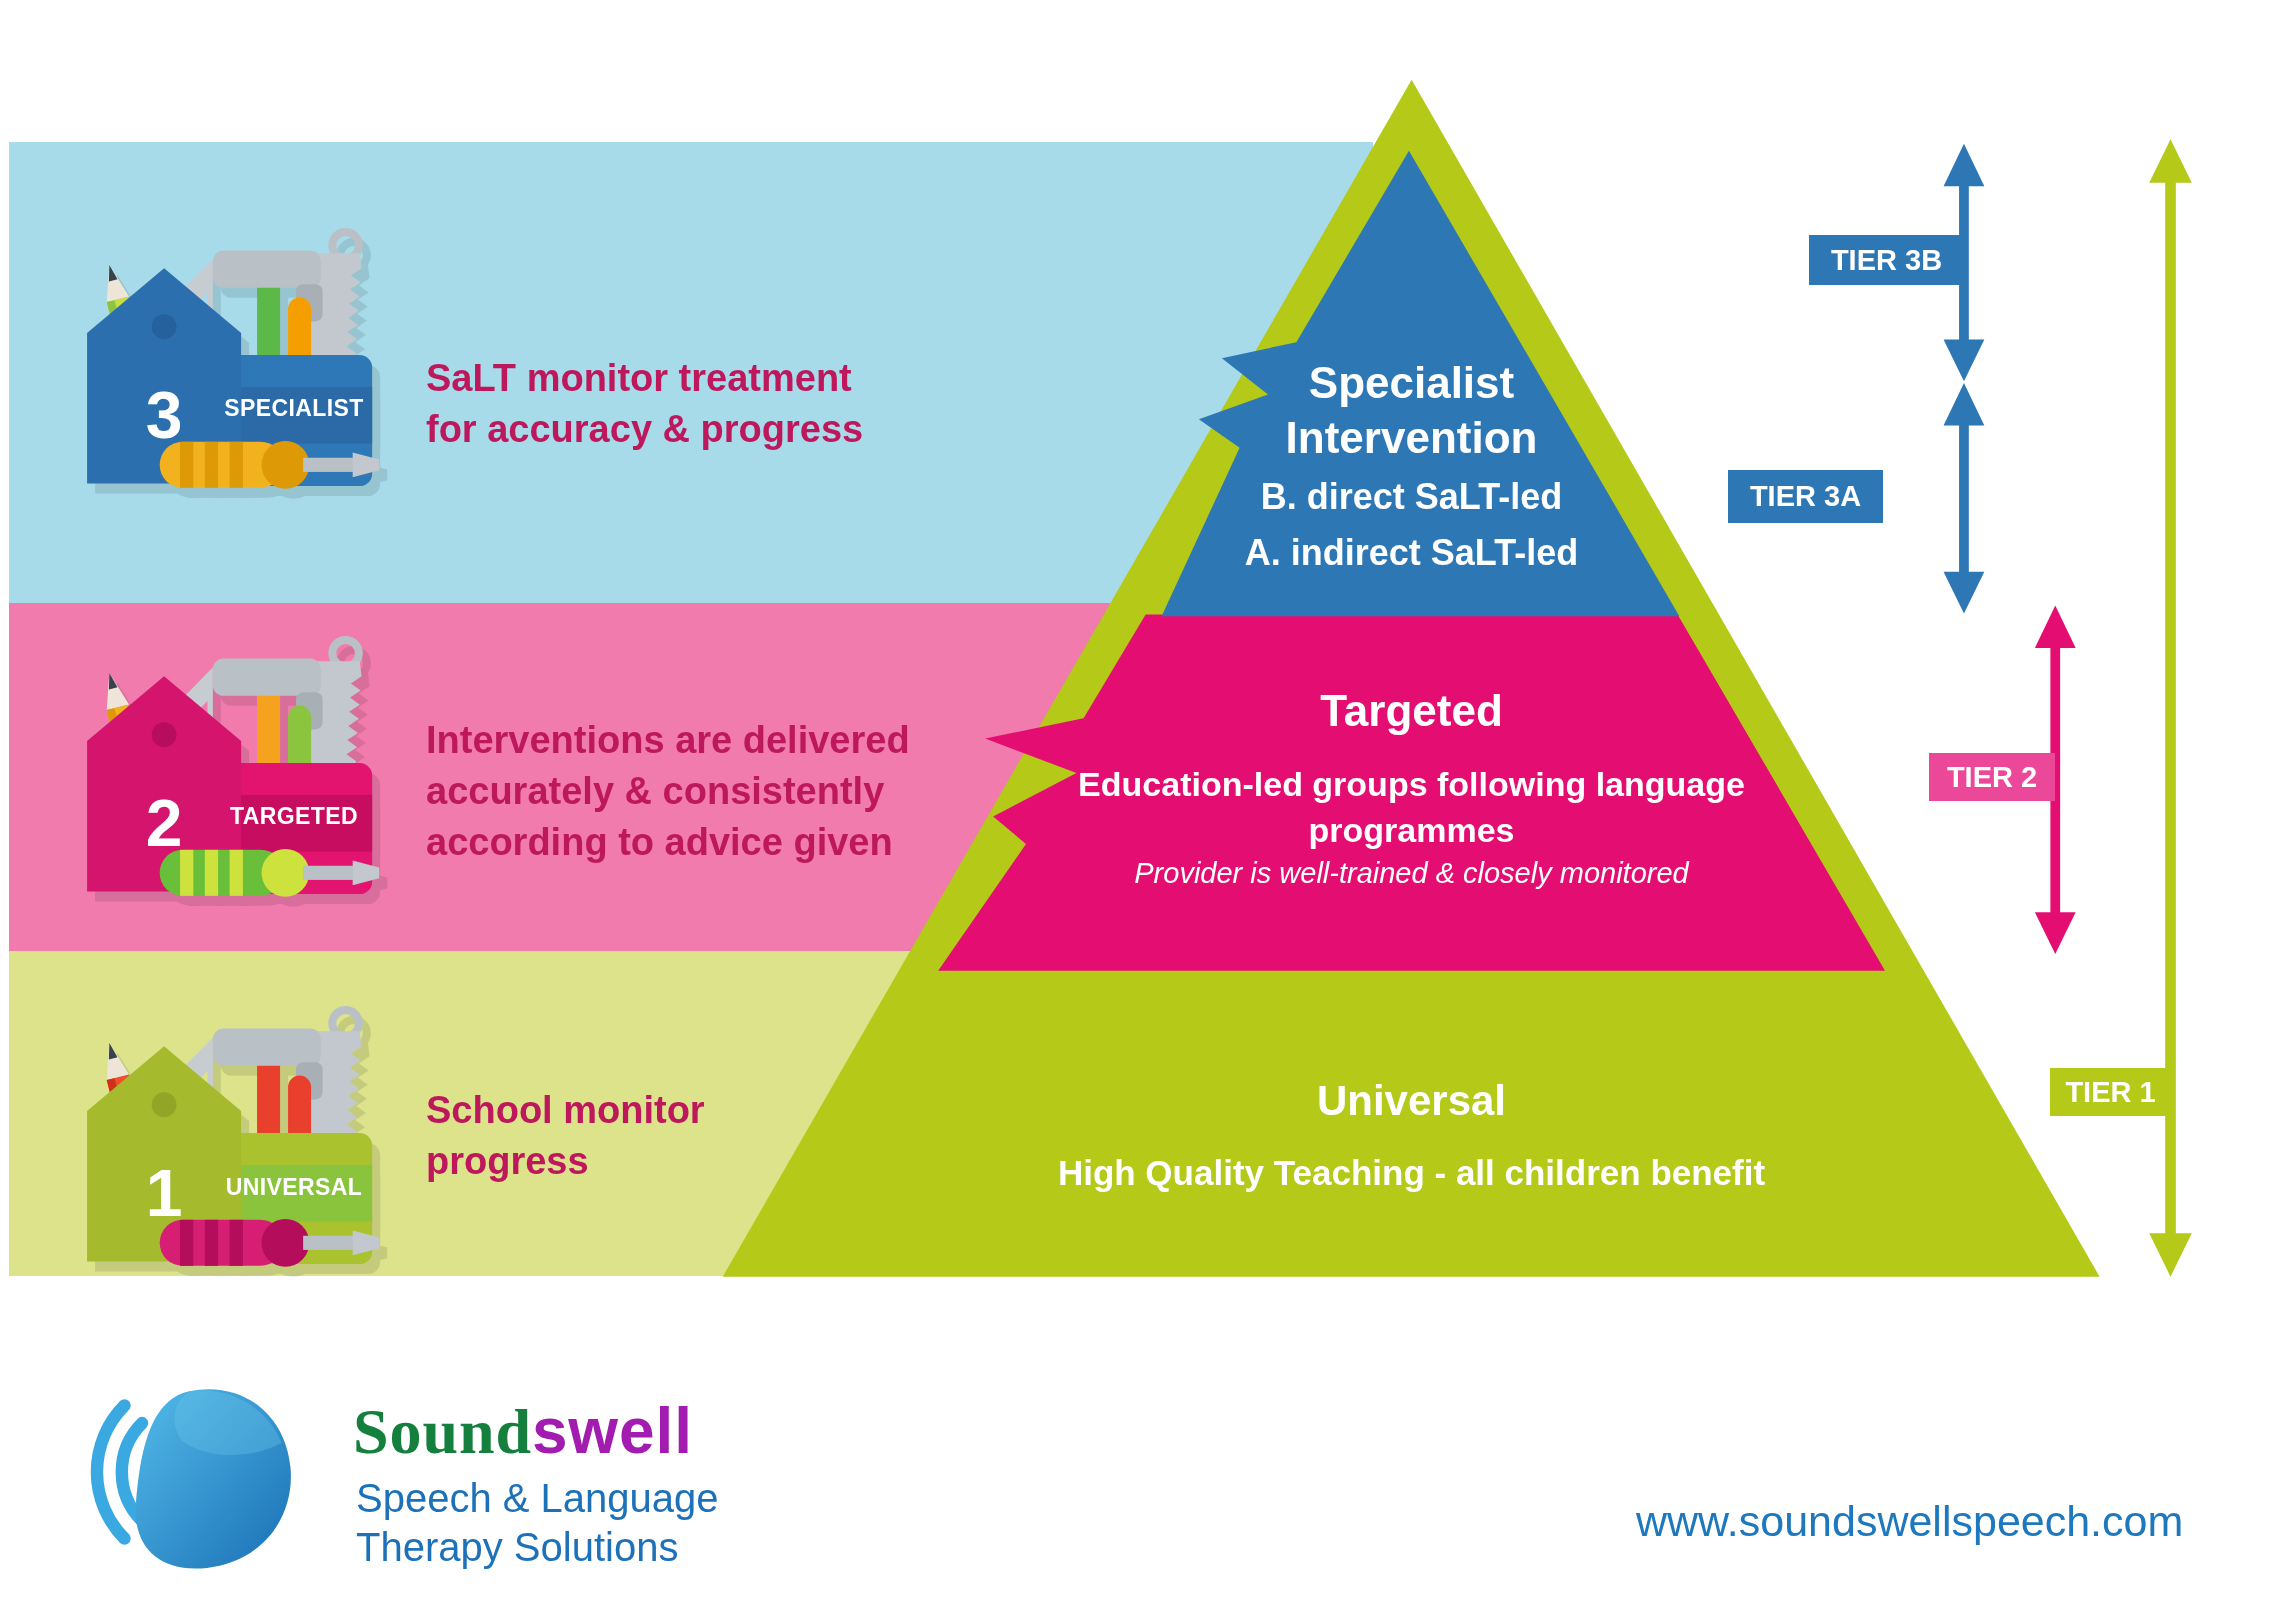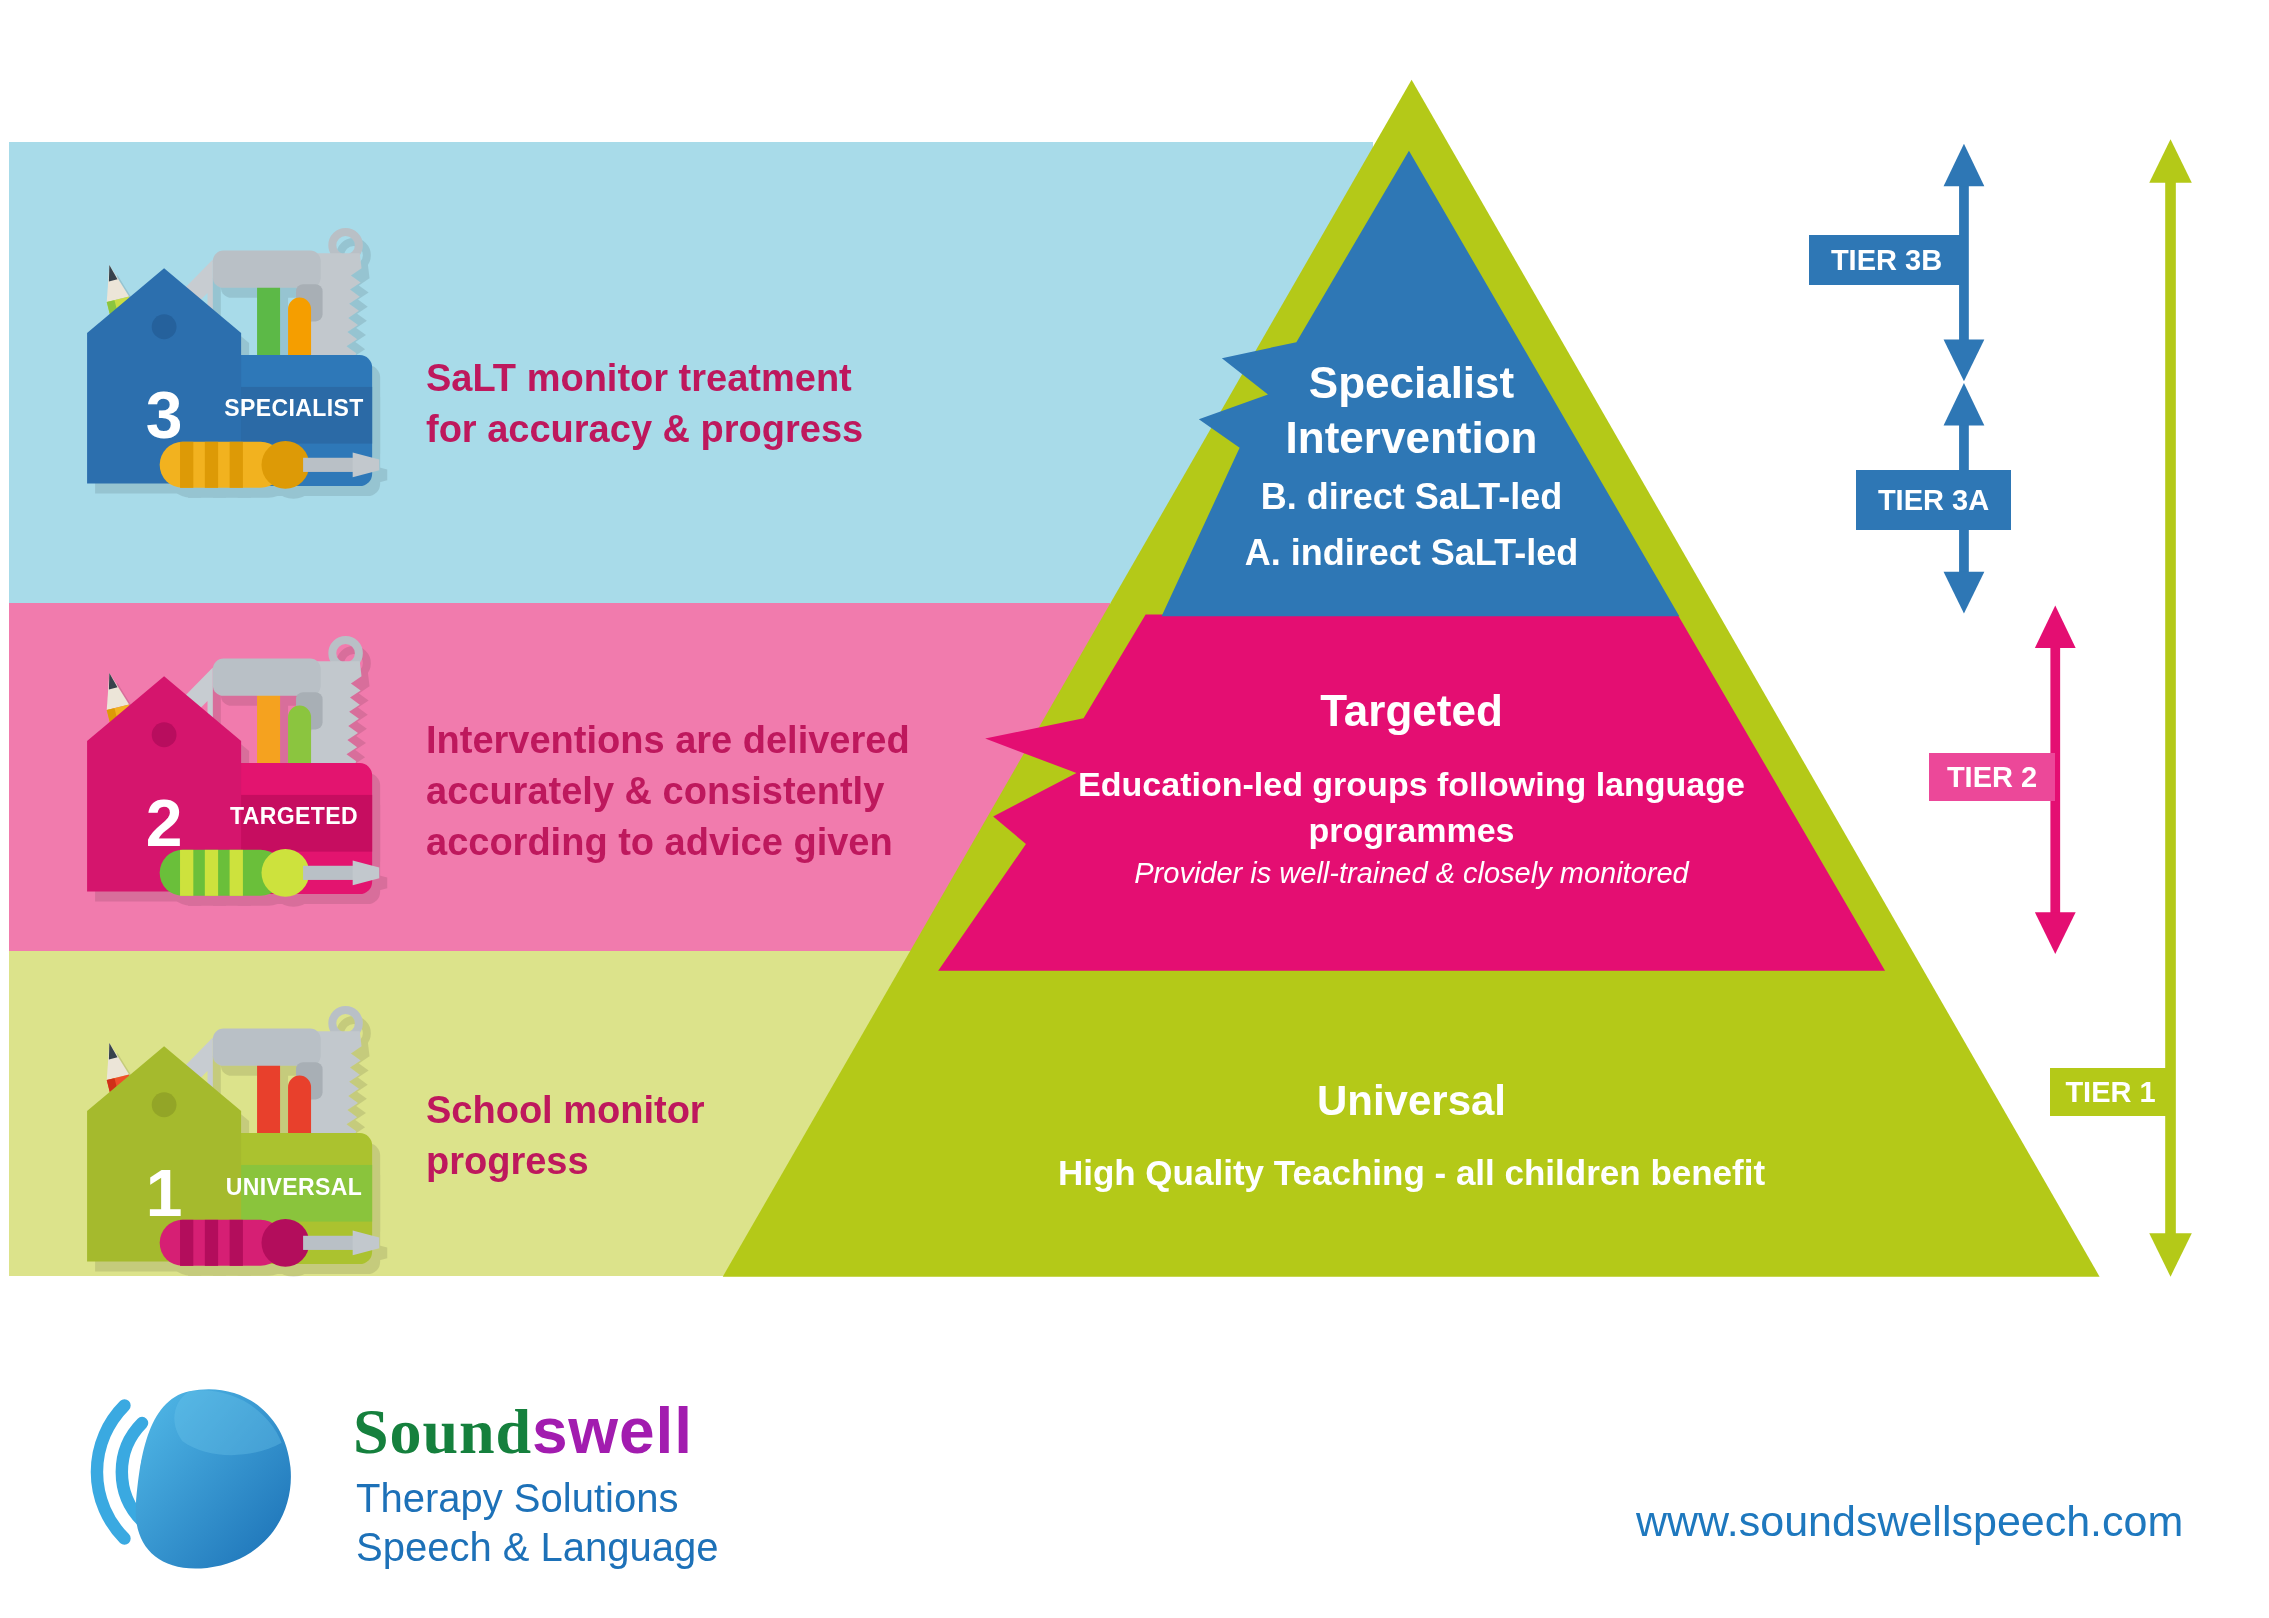--- a/index.html
+++ b/index.html
@@ -21,21 +21,21 @@
   .tb-label{position:absolute;left:215px;width:158px;text-align:center;color:#fff;
           font-weight:bold;font-size:23px;letter-spacing:0.4px;}
   .pyr-text{position:absolute;left:968px;width:887px;text-align:center;color:#fff;}
   .pt-title{font-weight:bold;font-size:44px;line-height:55px;}
   .pt-item{font-weight:bold;font-size:36px;}
   .pt-sub{font-weight:bold;font-size:34px;line-height:46px;}
   .pt-note{font-style:italic;font-size:29px;}
   .tierbox{position:absolute;color:#fff;font-weight:bold;font-size:29px;
            display:flex;align-items:center;justify-content:center;}
   #tier-3b{left:1809px;top:235px;width:155px;height:50px;}
-  #tier-3a{left:1856px;top:470px;width:155px;height:60px;}
+  #tier-3a{left:1728px;top:470px;width:155px;height:53px;}
   #tier-2{left:1929px;top:753px;width:126px;height:48px;}
   #tier-1{left:2050px;top:1068px;width:121px;height:48px;}
   #brand{position:absolute;left:353px;top:1394px;font-weight:bold;font-size:64px;letter-spacing:0.9px;}
   #tagline{position:absolute;left:356px;top:1474px;font-size:40px;line-height:49px;font-weight:500;}
   #website{position:absolute;left:1609px;top:1497px;font-size:43px;}
 </style>
 </head>
 <body>
 
 <div id="stage">
@@ -162,19 +162,19 @@
       <path d="M85,50.1 A106,106 0 0 0 85,199.9" fill="none" stroke="#3aa9e1" stroke-width="14" stroke-linecap="round"></path>
     </g>
     <path d="M158,34 C216,22 266,58 272,120 C277,176 240,226 178,233 C122,239 94,207 98,161 C102,114 110,44 158,34 Z" fill="url(#blobGrad)"></path>
     <path d="M158,34 C200,28 245,50 262,92 C230,110 180,112 150,90 C135,70 140,45 158,34 Z" fill="#6ec6ec" opacity="0.35"></path>
   </svg>
 
   <div id="brand">
     <span style="color: #15803d; font-family: Liberation Serif, serif;">Sound</span><span style="color: #a21caf;">swell</span>
   </div>
   <div id="tagline" style="color: rgb(29, 113, 184);">
+    <div>Speech &amp; Language</div>
     <div>Therapy Solutions</div>
-    <div>Speech &amp; Language</div>
   </div>
   <div id="website" style="color: rgb(30, 120, 190); margin-left: 27px;">www.soundswellspeech.com</div>
 
 </div>
 
 
 </body></html>

